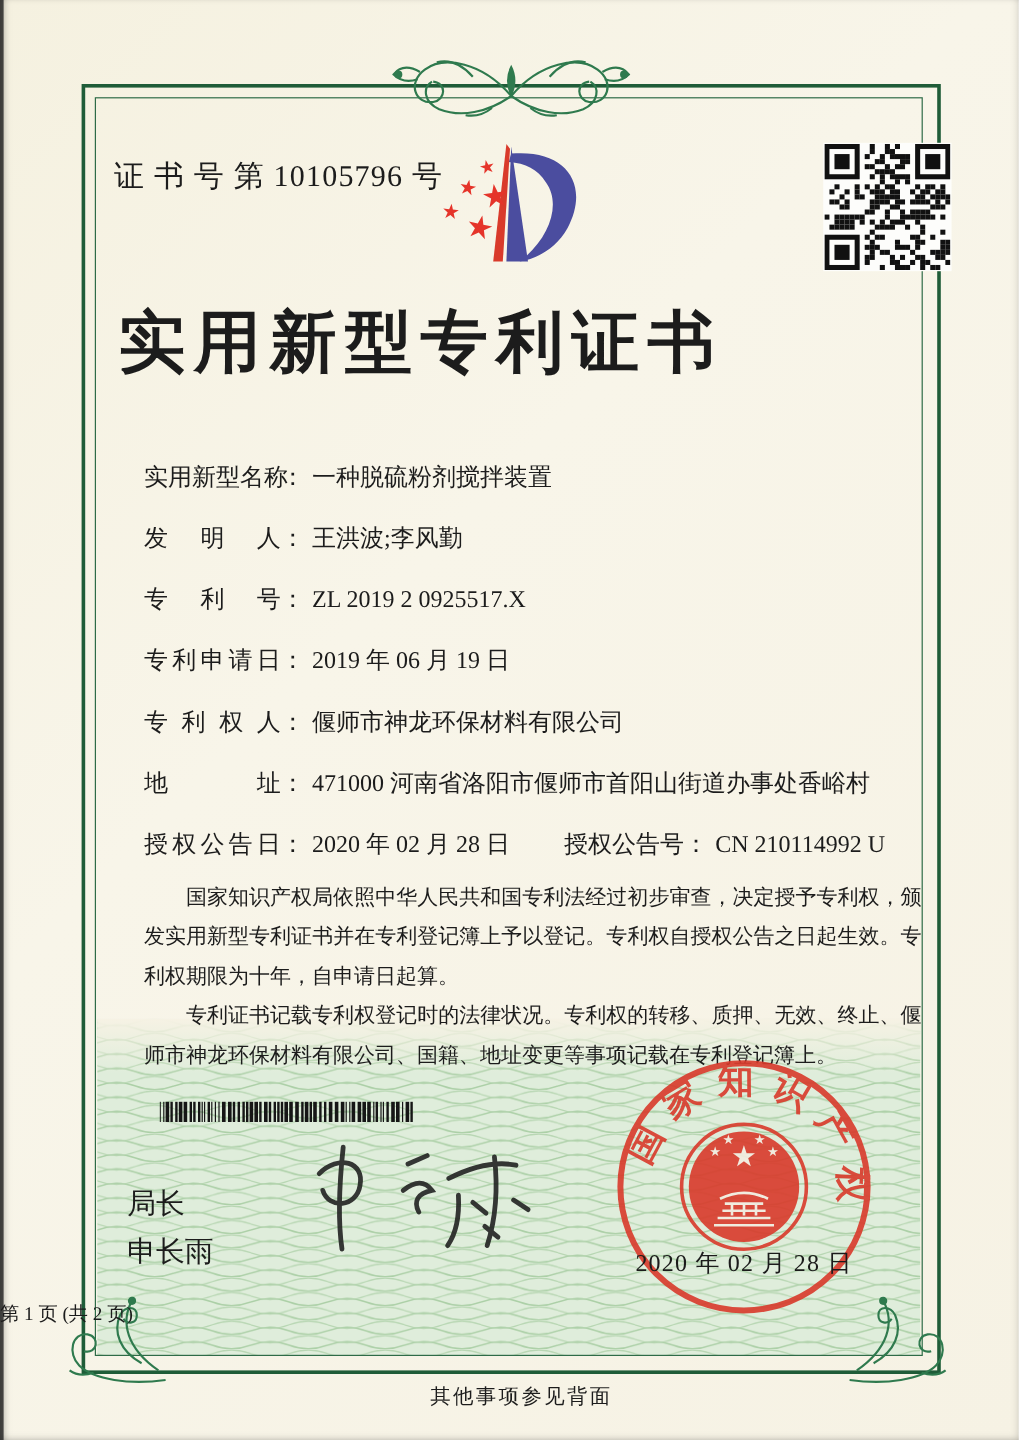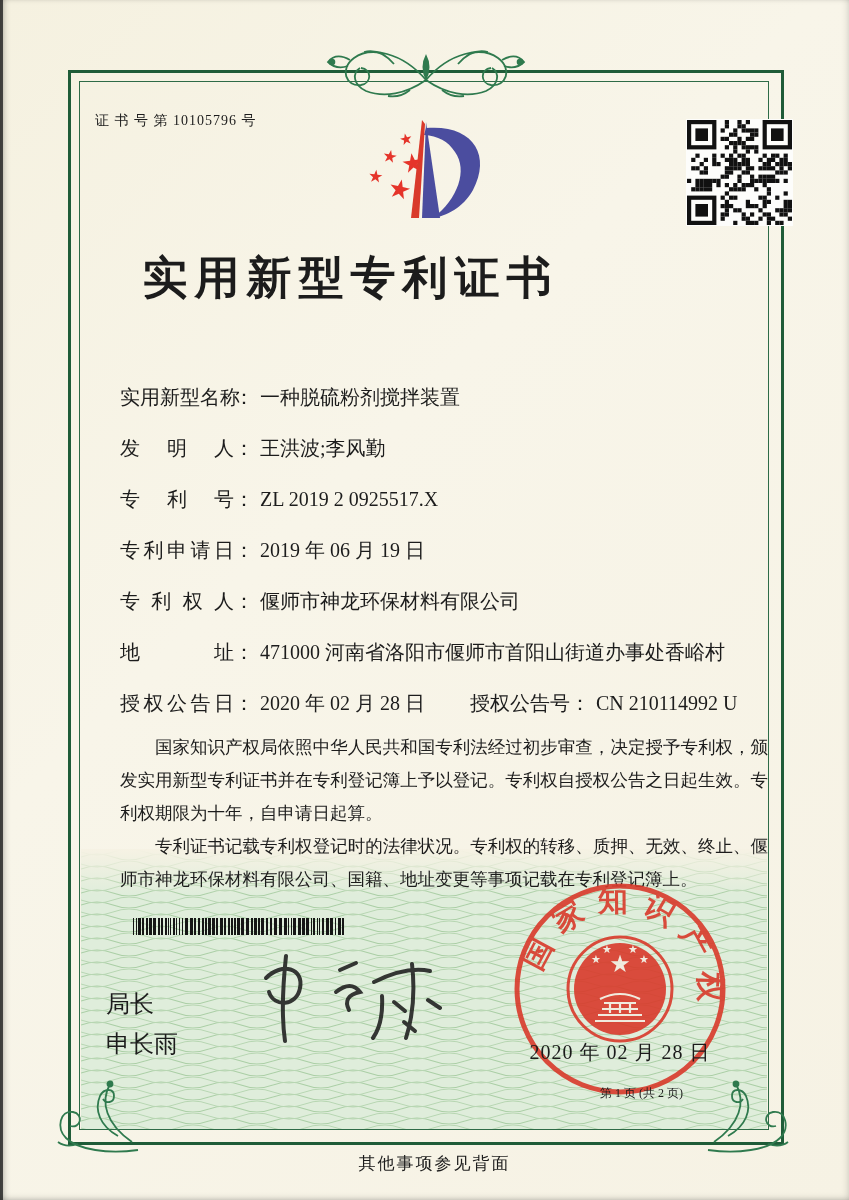--- a/index.html
+++ b/index.html
@@ -10,46 +10,46 @@
   .edge-left{position:absolute;left:0;top:0;width:3px;height:100%;background:#222;opacity:.8;}
   
   .frame-outer{position:absolute;left:68px;top:70px;width:710px;height:1069px;
                border:3px solid #1f5c38;}
   .frame-inner{position:absolute;left:79px;top:81px;width:688px;height:1047px;
                border:1px solid #2e6b47;}
   .ornament{position:absolute;pointer-events:none;}
   
   .band{position:absolute;left:81px;top:849px;}
   
-  .cert-no{position:absolute;left:95px;top:112px;font-size:14px;letter-spacing:1px;}
+  .cert-no{position:absolute;left:95px;top:130px;font-size:25px;letter-spacing:1px;}
   .logo{position:absolute;left:360px;top:110px;}
   .qr{position:absolute;left:686px;top:119px;background:#fdfdfb;padding:1px;}
   .title{position:absolute;left:0;width:701px;top:248px;text-align:center;
-         font-size:45px;font-weight:bold;letter-spacing:7px;}
+         font-size:56px;font-weight:bold;letter-spacing:7px;}
   
   .fields{position:absolute;left:120px;top:352px;width:660px;font-size:20px;margin-top:32px;}
   .frow{height:30px;margin-bottom:21px;white-space:nowrap;}
   .flabel{display:inline-block;width:114px;text-align:justify;text-align-last:justify;
           vertical-align:top;}
   .flabel5{letter-spacing:0;}
   .fvalue{margin-left:6px;}
   .frow-double .second{margin-left:40px;}
   .frow-double .flabel-nat{display:inline-block;}
   
   .paras{position:absolute;left:120px;top:699px;width:648px;font-size:17.5px;
          line-height:33px;text-align:justify;margin-top:32px;}
   .paras p{margin:0;text-indent:2em;}
   
   .barcode{position:absolute;left:133px;top:918px;}
   .signer{position:absolute;left:106px;top:984px;font-size:24px;line-height:40px;}
   .signature{position:absolute;left:252px;top:944px;}
   .seal{position:absolute;left:508px;top:877px;opacity:.9;}
   .seal-date{position:absolute;left:512px;top:1039px;width:216px;text-align:center;
              font-size:20px;letter-spacing:1px;color:#1b1b1b;}
-  .page-info{position:absolute;left:0;width:683px;top:1085px;text-align:right;font-size:12px;}
+  .page-info{position:absolute;left:0;width:683px;top:1085px;text-align:left;font-size:16px;}
   .back-note{position:absolute;left:0;width:847px;top:1152px;text-align:center;
              font-size:17px;letter-spacing:2px;padding-left:11px;}
 </style>
 </head>
 <body>
 
 <div class="page">
   <div class="edge-left"></div>
 
   <svg class="band" width="686" height="281">

